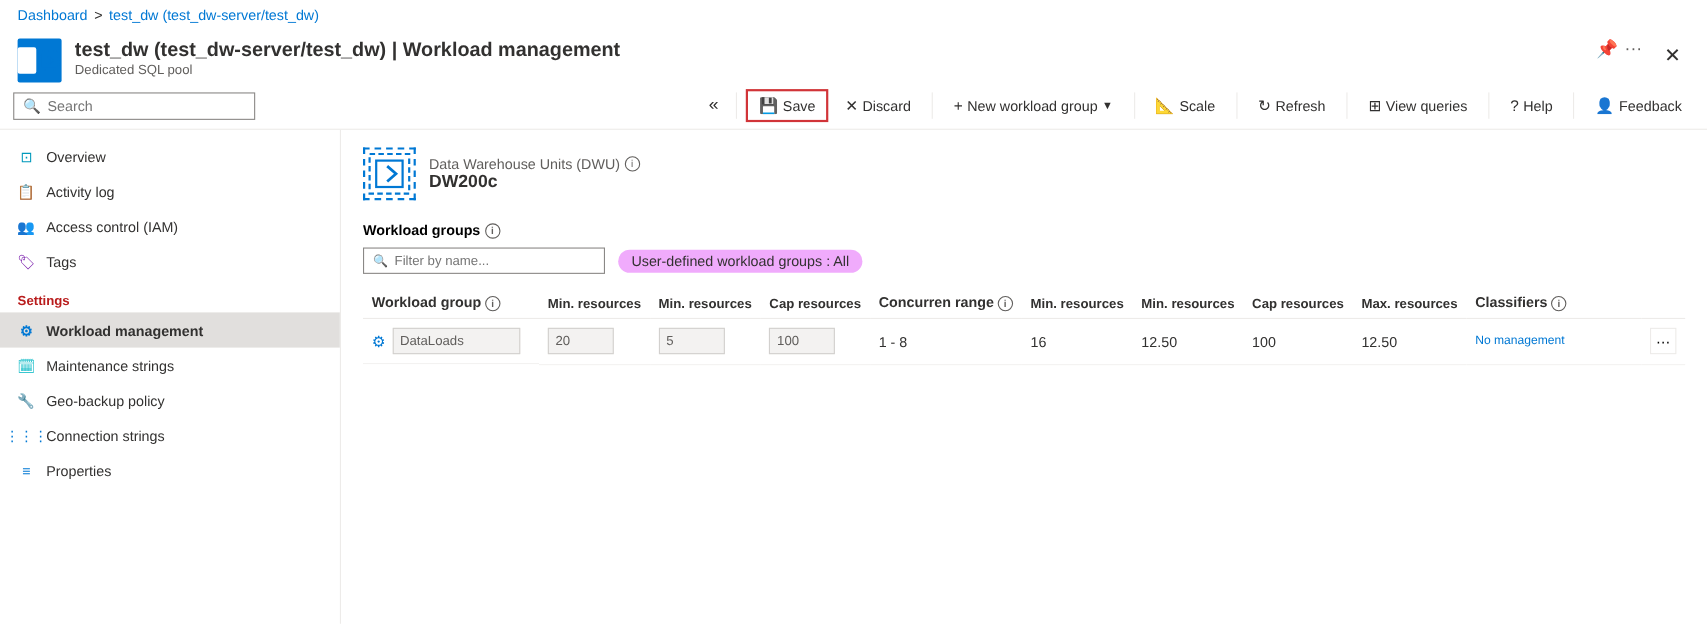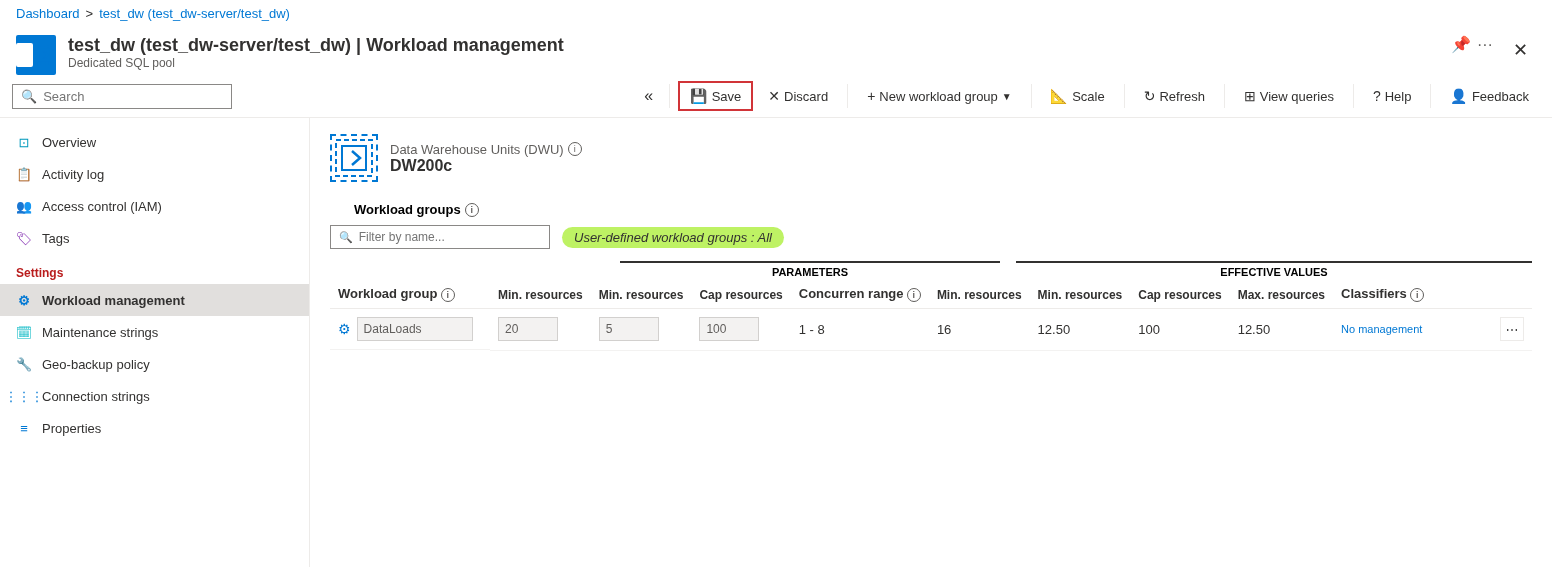--- a/index.html
+++ b/index.html
@@ -37,24 +37,24 @@
     .main { flex: 1; padding: 16px 20px; overflow-y: auto; position: relative; }
 
     
     .dwu-section { display: flex; align-items: center; gap: 12px; margin-bottom: 20px; }
     .dwu-icon { width: 48px; height: 48px; border: 2px dashed #0078d4; display: flex; align-items: center; justify-content: center; position: relative; }
     .dwu-info { }
     .dwu-label { font-size: 12px; color: #605e5c; display: flex; gap: 4px; }
     .dwu-value { font-size: 16px; font-weight: 700; color: #323130; }
 
     
-    .wg-header { display: flex; align-items: center; gap: 8px; margin-bottom: 8px; margin-left: 24px; }
+    .wg-header { display: flex; align-items: center; gap: 8px; margin-bottom: 8px; }
     .wg-title { font-size: 13px; font-weight: 600; display: flex; align-items: center; gap: 4px; }
     .filter-box { display: flex; align-items: center; border: 1px solid #8a8886; padding: 4px 8px; gap: 6px; width: 220px; }
-    .all-badge { background: #bef264; border-radius: 20px; padding: 3px 12px; font-size: 12px; color: #323130; display: flex; align-items: flex-end; gap: 4px; font-style: italic; }
+    .all-badge { background: #f0abfc; border-radius: 20px; padding: 3px 12px; font-size: 12px; color: #323130; display: flex; align-items: flex-end; gap: 4px; }
 
     
     .table-container { position: relative; }
 
     .table { width: 100%; border-collapse: collapse; }
     .table th { font-size: 12px; font-weight: 600; color: #323130; padding: 6px 8px; text-align: left; border-bottom: 1px solid #edebe9; white-space: nowrap; vertical-align: bottom; }
     .table td { padding: 4px 8px; border-bottom: 1px solid #f3f2f1; vertical-align: middle; }
     .table-input { border: 1px solid #d2d0ce; padding: 4px 6px; width: 60px; background: #f3f2f1; color: #605e5c; font-size: 12px; }
     .table-input.wide { width: 90px; }
     .info-icon { display: inline-flex; align-items: center; justify-content: center; width: 14px; height: 14px; border: 1px solid #605e5c; border-radius: 50%; font-size: 9px; color: #605e5c; cursor: help; }
@@ -226,25 +226,20 @@
         <span style="color:#605e5c; font-size:11px;">🔍</span>
         <input type="text" style="border: none; outline: none; font-size: 12px; width: 160px;" placeholder="Filter by name...">
       </div>
       <div class="all-badge">
         <span>User-defined workload groups : All</span>
       </div>
     </div>
 
     <div class="table-container">
 
-      <div style="display:flex; margin-bottom:2px;">
-        <div style="width:290px;"></div>
-        <div style="width:380px; text-align:center; font-size:11px; font-weight:700; border-top:2px solid #323130; padding-top:3px;">PARAMETERS</div>
-        <div style="flex:1; text-align:center; font-size:11px; font-weight:700; border-top:2px solid #323130; padding-top:3px; margin-left:16px;">EFFECTIVE VALUES</div>
-      </div>
       <table class="table">
         <thead>
           <tr>
             <th style="width:160px;">
               <span>Workload group</span>
               <span class="info-icon">i</span>
             </th>
             <th style="width:70px;">Min. resources</th>
             <th style="width:70px;">Min. resources</th>
             <th style="width:80px;">Cap resources</th>

